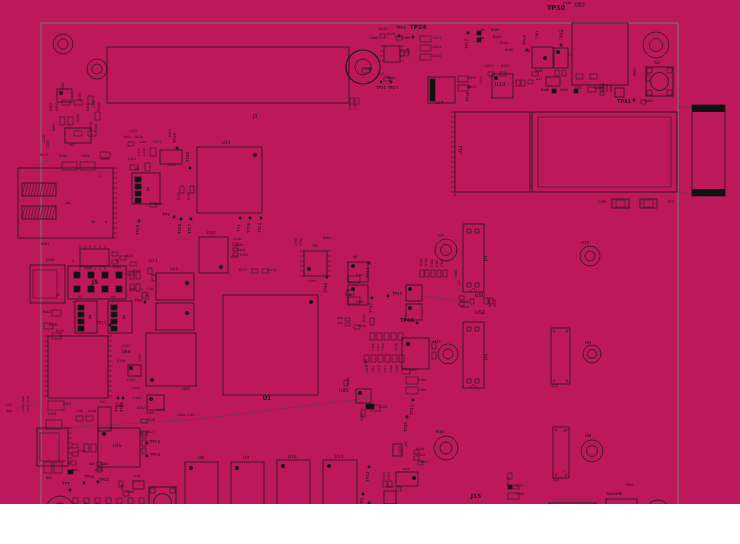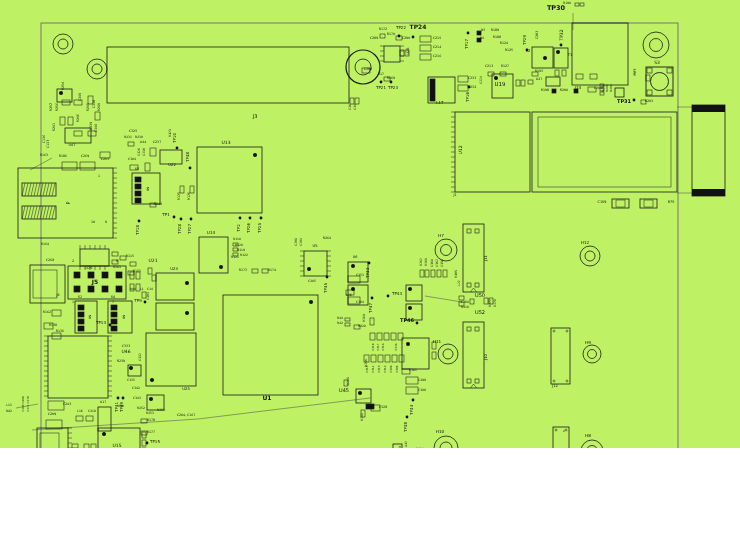--- a/index.html
+++ b/index.html
@@ -1,16 +1,16 @@
 <!DOCTYPE html>
 <html><head>
 <meta charset="utf-8">
 <style>
   html,body{margin:0;padding:0;background:#fff;}
-  .page{position:relative;width:740px;height:448px;background:#bef264;overflow:hidden;}
+  .page{position:relative;width:740px;height:504px;background:#be185d;overflow:hidden;}
   svg text{font-family:"DejaVu Sans",sans-serif;fill:#111;}
 </style>
 </head>
 <body>
 
 <figure class="page" style="margin:0">
   <svg id="pcb-svg" width="740" height="544" viewBox="0 0 740 544" xmlns="http://www.w3.org/2000/svg">
       <rect x="41" y="23" width="637" height="510" fill="none" stroke="#777777" stroke-width="1"></rect>
       <line x1="573" y1="13" x2="573" y2="30" stroke="#444" stroke-width="0.5"></line>
       <line x1="677" y1="107" x2="692" y2="107" stroke="#444" stroke-width="0.5"></line>

